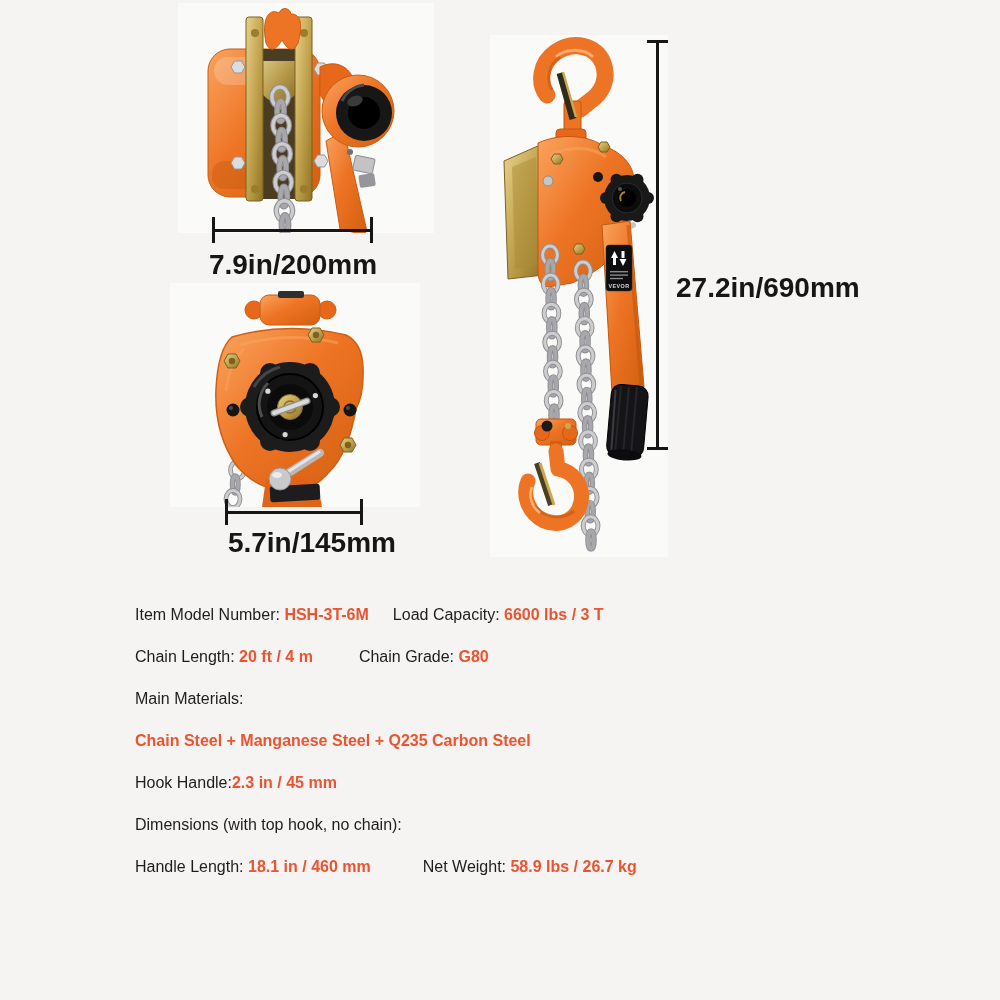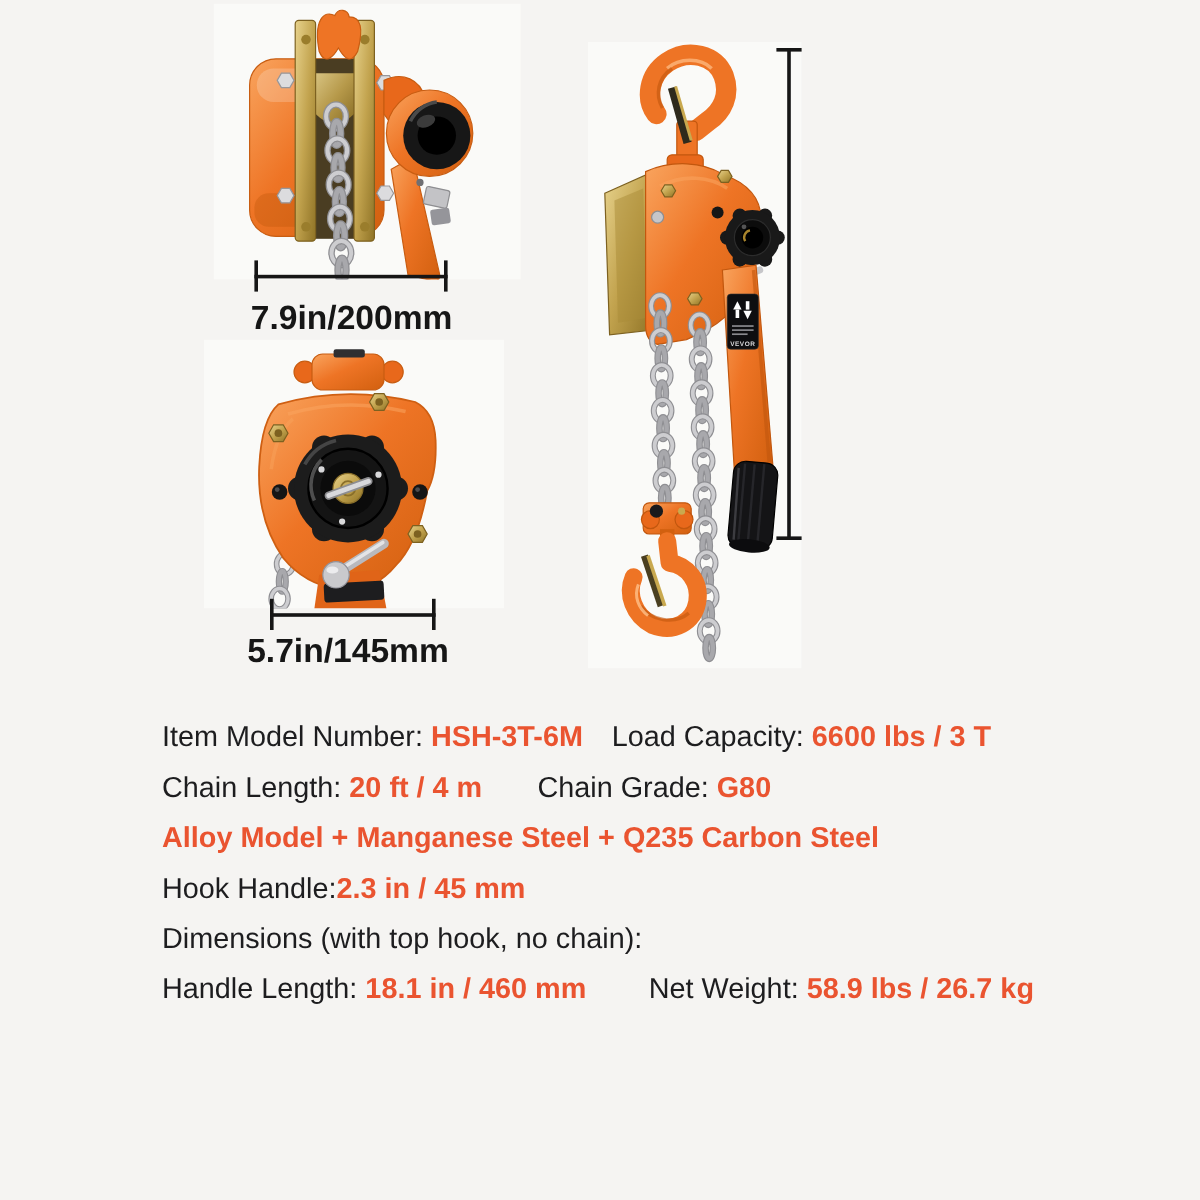--- a/index.html
+++ b/index.html
@@ -16,27 +16,27 @@
   .dim-h .tick{position:absolute;top:0;width:3px;height:26px;background:#161616;}
   .dim-h .tick.l{left:0;} .dim-h .tick.r{right:0;}
   .dim-v{position:absolute;width:21px;}
   .dim-v .line{position:absolute;top:0;bottom:0;left:9px;width:3px;background:#161616;}
   .dim-v .tick{position:absolute;left:0;width:21px;height:3px;background:#161616;}
   .dim-v .tick.t{top:0;} .dim-v .tick.b{bottom:0;}
   .dim-label{position:absolute;font-size:28px;font-weight:700;color:#161616;letter-spacing:0;}
   #dim1{left:212px;top:217px;width:161px;}
   #dim1-label{left:187px;top:249px;width:212px;text-align:center;}
   #dim2{left:225px;top:499px;width:138px;}
-  #dim2-label{left:184px;top:527px;width:212px;text-align:center;}
+  #dim2-label{left:184px;top:527px;width:212px;text-align:right;}
   #dim3{left:647px;top:40px;height:410px;}
   #dim3-label{left:676px;top:272px;}
 
   
   .specs{position:absolute;left:135px;top:594px;width:780px;}
-  .spec-row{height:42px;line-height:42px;font-size:24px;color:#1d1d1f;white-space:pre;}
+  .spec-row{height:42px;line-height:42px;font-size:16px;color:#1d1d1f;white-space:pre;}
   .spec-row .val{color:#ea5430;font-weight:700;}
   .gap{display:inline-block;height:1px;}
   .gap.g1{width:24px;} .gap.g2{width:46px;} .gap.g8{width:52px;}
 </style>
 </head>
 <body>
 
 <div class="canvas">
 
   <svg id="photo-side" class="photo" viewBox="0 0 256 230">
@@ -395,23 +395,25 @@
       <div class="line"></div>
       <div class="tick r"></div>
   </div>
   <div id="dim2-label" class="dim-label">5.7in/145mm</div>
 
   <div id="dim3" class="dim-v">
     <div class="tick t"></div>
       <div class="line"></div>
       <div class="tick b"></div>
   </div>
+  <div id="dim3-label" class="dim-label">27.2in/690mm</div>
 
   <div class="specs">
     <div class="spec-row"><span class="lbl">Item Model Number: </span><span class="val">HSH-3T-6M</span><span class="gap g1"></span><span class="lbl">Load Capacity: </span><span class="val">6600 lbs / 3 T</span></div>
     <div class="spec-row"><span class="lbl">Chain Length: </span><span class="val">20 ft / 4 m</span><span class="gap g2"></span><span class="lbl">Chain Grade: </span><span class="val">G80</span></div>
-    <div class="spec-row"><span class="val">Alloy Model + Manganese Steel + Q235 Carbon Steel</span></div>
+    <div class="spec-row"><span class="lbl">Main Materials:</span></div>
+    <div class="spec-row"><span class="val">Chain Steel + Manganese Steel + Q235 Carbon Steel</span></div>
     <div class="spec-row"><span class="lbl">Hook Handle:</span><span class="val">2.3 in / 45 mm</span></div>
     <div class="spec-row"><span class="lbl">Dimensions (with top hook, no chain):</span></div>
     <div class="spec-row"><span class="lbl">Handle Length: </span><span class="val">18.1 in / 460 mm</span><span class="gap g8"></span><span class="lbl">Net Weight: </span><span class="val">58.9 lbs / 26.7 kg</span></div>
   </div>
 
 </div>
 
 </body></html>

